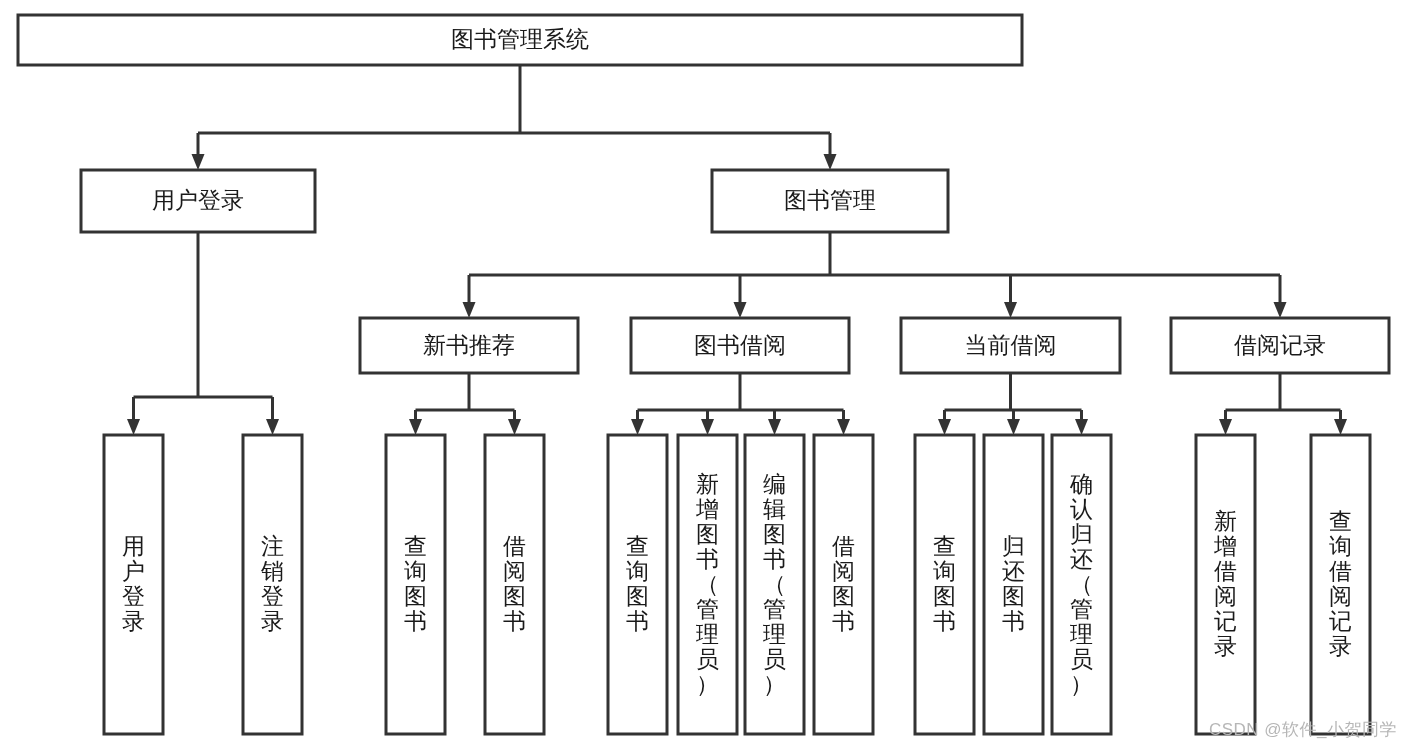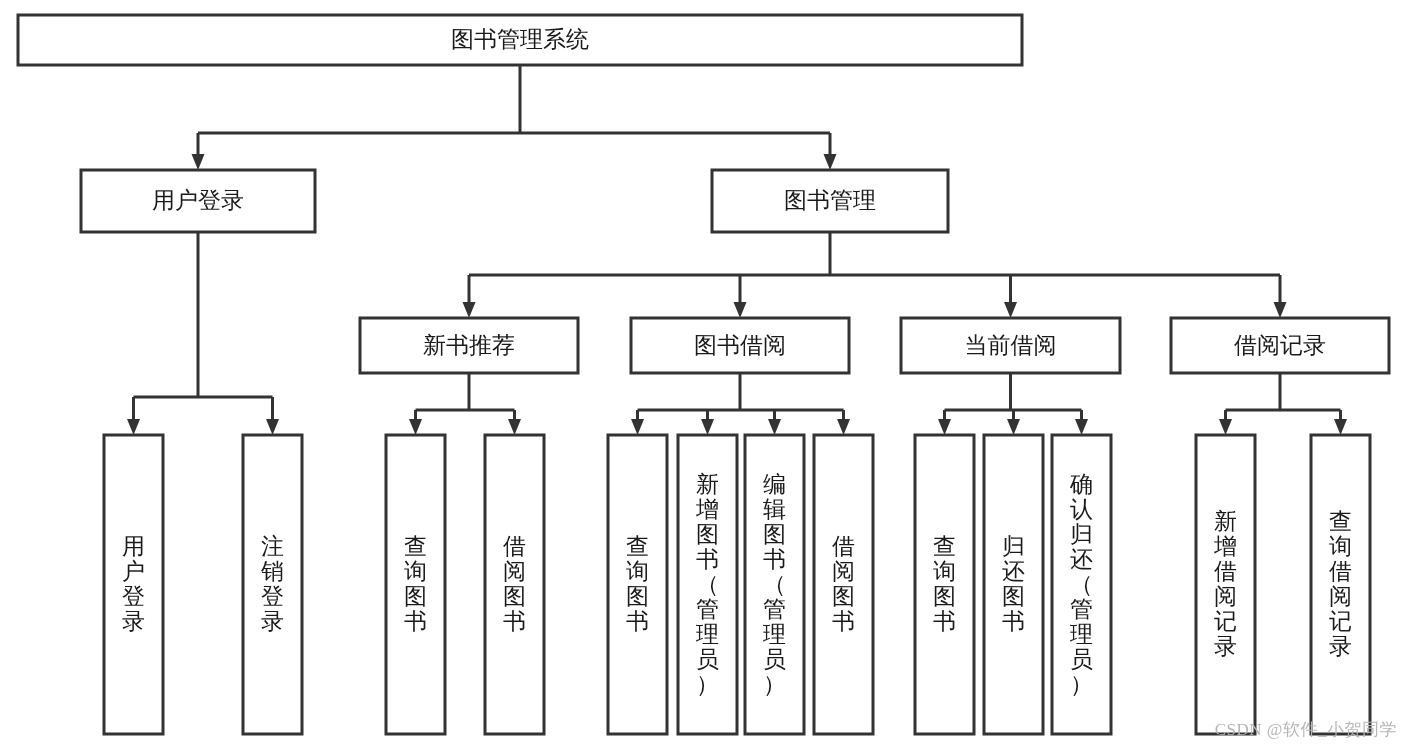--- a/index.html
+++ b/index.html
@@ -45,21 +45,21 @@
     fill: none;
   }
   .arrow-head {
     fill: #333333;
     stroke: none;
   }
   .watermark {
     position: absolute;
     right: 8px;
     bottom: 6px;
-    font-family: Liberation Serif, serif;
+    font-family: Liberation Sans, sans-serif;
     font-size: 17px;
     color: #b6b6b6;
     white-space: nowrap;
     letter-spacing: 0.5px;
   }
 </style>
 </head>
 <body>
 
 <div id="diagram-root">

